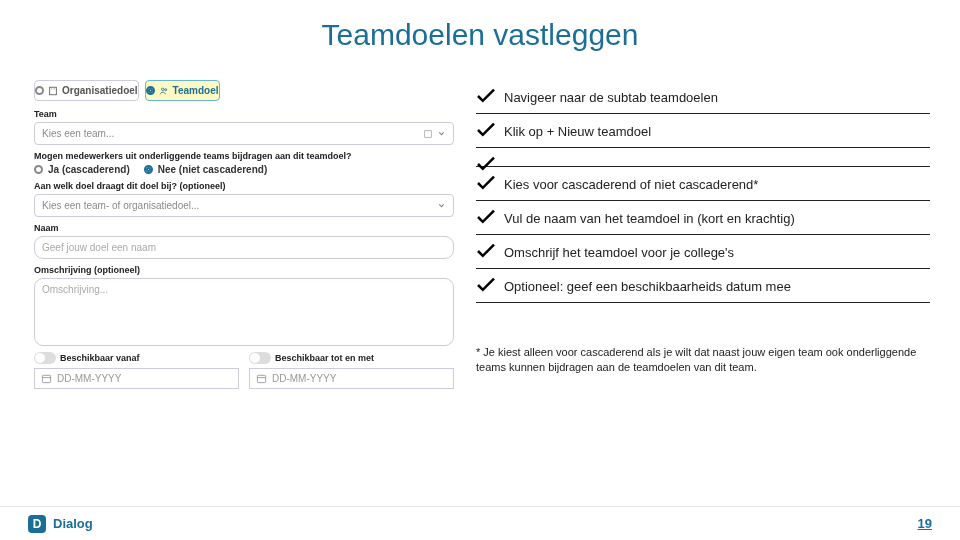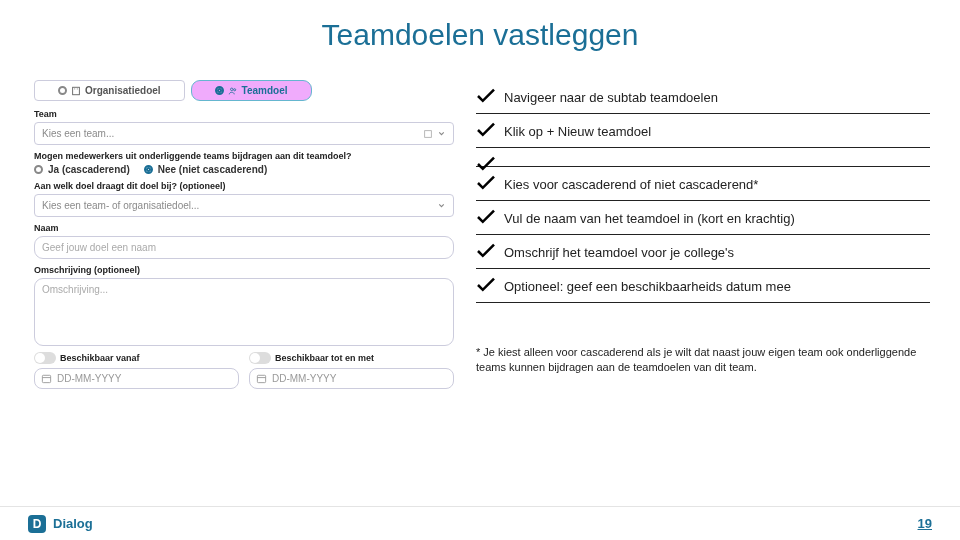--- a/index.html
+++ b/index.html
@@ -11,25 +11,25 @@
   .title {
     text-align: center; font-size: 30px; color: #1b6f96;
     font-weight: 400; margin-top: 18px;
   }
   .content { display: flex; margin-top: 28px; padding: 0 30px 0 34px; gap: 22px; }
   .left { width: 420px; }
   .right { flex: 1; }
   
   .tabs { display: flex; gap: 6px; margin-bottom: 8px; }
   .tab {
-    border: 1px solid #ccd; border-radius: 4px; padding: 4px 23px;
+    border: 1px solid #ccd; border-radius: 4px; padding: 4px 0;
     font-size: 10px; font-weight: 700; display: flex; align-items: center; gap: 4px;
     background: #fff; color: #555;
   }
-  .tab.active { background: #f0abfc; border-color: #65b6cf; color: #1b6f96; border-radius: 9px; }
+  .tab.active { background: #fef9c3; border-color: #65b6cf; color: #1b6f96; }
   .radio {
     width: 9px; height: 9px; border: 2px solid #888; border-radius: 50%;
     display: inline-block; flex-shrink: 0;
   }
   .radio.sel { border-color: #1b6f96; box-shadow: inset 0 0 0 2px #1b6f96; }
   .ico { width: 10px; height: 10px; flex-shrink: 0; }
   .label { font-size: 9px; font-weight: 700; color: #222; margin-bottom: 3px; margin-top: 6px; }
   .select {
     border: 1px solid #ccd; border-radius: 4px; padding: 5px 7px;
     font-size: 10px; color: #8a8a8a; background: #fff;
@@ -39,21 +39,21 @@
   .radiorow { display: flex; gap: 14px; margin-top: 3px; }
   .radiolbl { display: flex; gap: 5px; align-items: center; font-size: 10px; font-weight: 700; color: #333; }
   .input {
     border: 1px solid #ccd; border-radius: 9px; padding: 5px 7px;
     font-size: 10px; color: #aaa; background: #fff;
   }
   .textarea { height: 68px; }
   .daterow { display: flex; gap: 10px; margin-top: 6px; align-items: flex-start; }
   .datecol { flex: 1; }
   .datefld {
-    border: 1px solid #ccd; border-radius: 8px; padding: 4px 6px;
+    border: 1px solid #ccd; border-radius: 0; padding: 4px 6px;
     font-size: 10px; color: #999; background: #fff;
     display: flex; align-items: center; gap: 5px;
   }
   .toggle {
     width: 22px; height: 12px; border-radius: 6px; background: #ddd;
     position: relative; display: inline-block; vertical-align: middle; margin-right: 4px;
   }
   .toggle::after{
     content:""; position:absolute; left:1px; top:1px;
     width:10px; height:10px; background:#fff; border-radius:50%;

